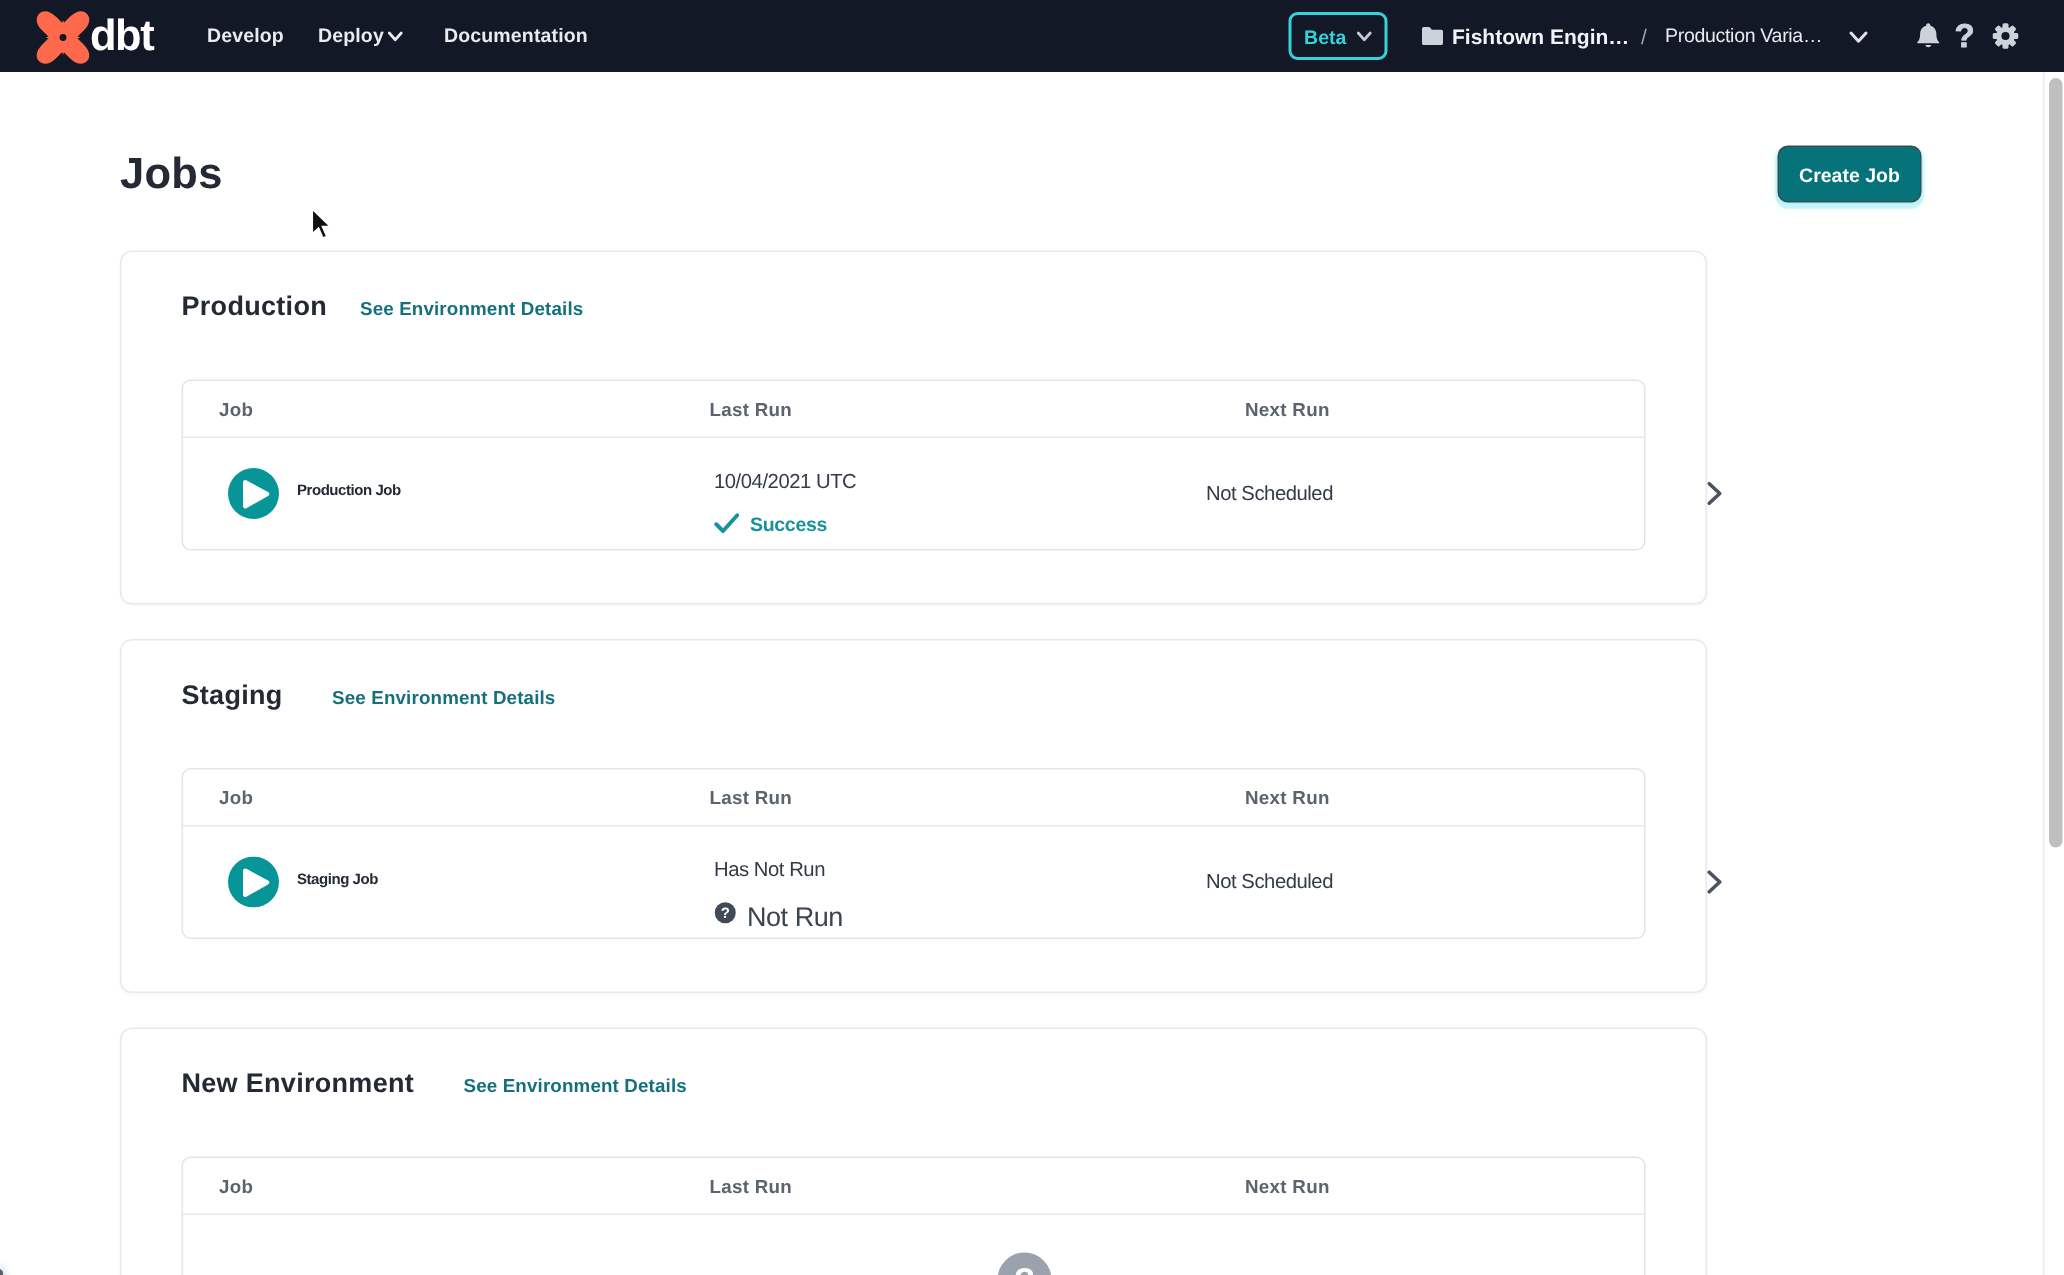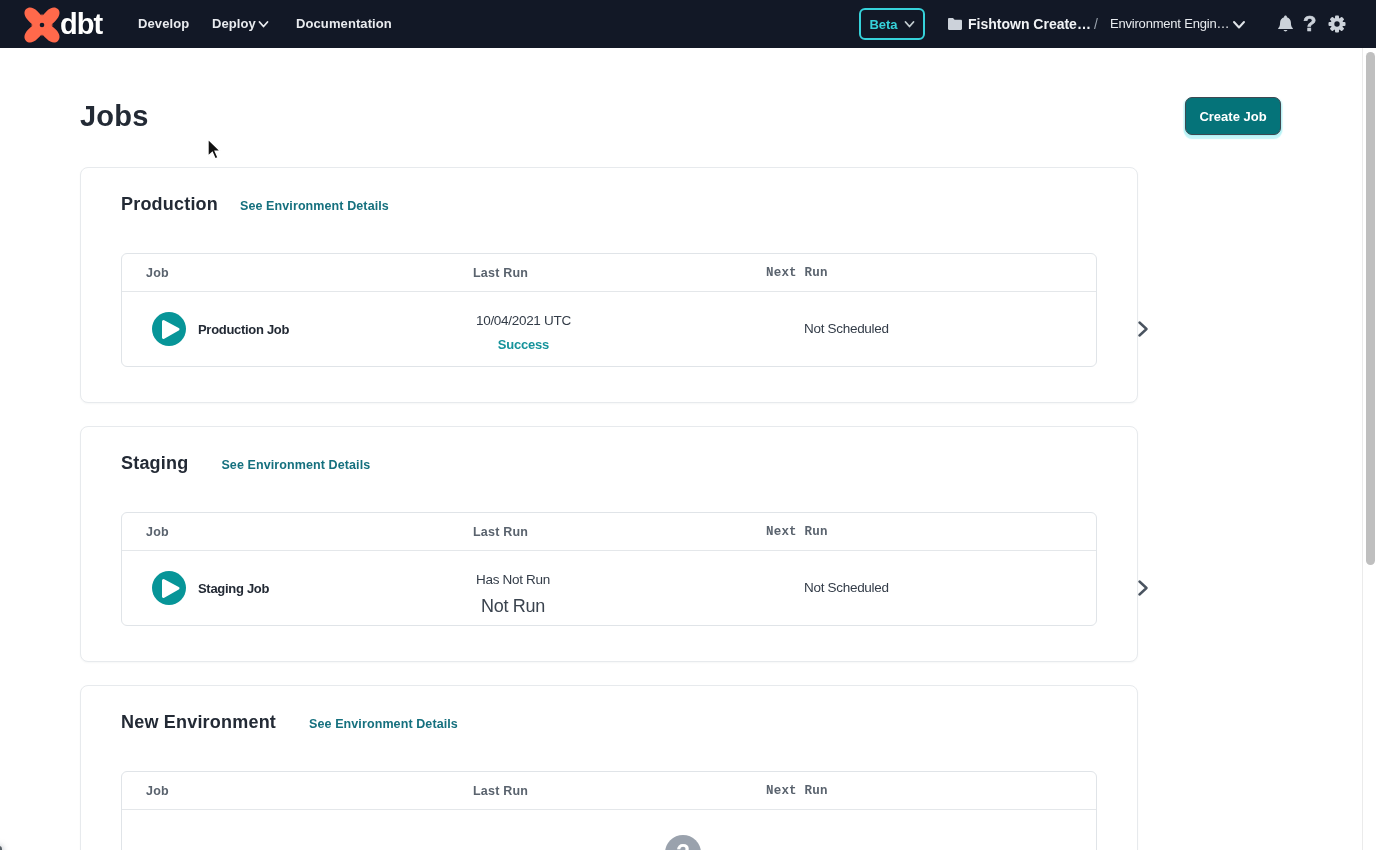--- a/index.html
+++ b/index.html
@@ -27,27 +27,27 @@
 .card { position:absolute; left:80px; width:1058px; background:#fff; border:1px solid #e7eaed;
   border-radius:8px; box-shadow:0 1px 2px rgba(30,40,50,0.04); }
 .cardhead { position:absolute; left:40px; top:26px; display:flex; align-items:baseline; gap:33px; }
 .cardhead h2 { font-size:18px; color:#232a35; letter-spacing:0.2px; }
 .cardhead a { font-size:12.5px; font-weight:bold; color:#15707e; text-decoration:none; letter-spacing:0.1px; }
 .tbl { position:absolute; left:40px; right:40px; top:85px; border:1px solid #e0e4e8; border-radius:6px;
   background:#fff; }
 .thead { position:relative; height:38px; border-bottom:1px solid #e4e7ea; }
 .th { position:absolute; top:0; height:38px; line-height:38px; font-size:12.5px; font-weight:bold;
   color:#5a636e; letter-spacing:0.2px; }
-.th1 { left:24px; } .th2 { left:351px; } .th3 { left:644px;font-family:Liberation Mono, monospace; }
+.th1 { left:24px; } .th2 { left:351px; } .th3 { left:708px; }
 .trow { position:relative; height:74px; }
 .play { position:absolute; left:30px; top:20px; width:34px; height:34px; }
-.jobname { position:absolute; left:76px; top:30px; font-size:13px; letter-spacing:-0.3px; font-weight:bold; color:#232a35; }
+.jobname { position:absolute; left:76px; top:30px; font-size:10px; letter-spacing:-0.3px; font-weight:bold; color:#232a35; }
 .lr { position:absolute; left:354px; top:20px; }
 .lr .l1 { font-size:13.5px; letter-spacing:-0.3px; color:#333c48; line-height:18px; }
-.lr .l2 { display:flex; align-items:center; gap:7px; margin-top:0; height:18px;flex-direction:column; }
+.lr .l2 { display:flex; gap:7px; margin-top:12px; height:18px; }
 .succ { font-size:13px; font-weight:bold; letter-spacing:-0.2px; color:#16939b; }
 .notrun { font-size:18px; letter-spacing:-0.3px; color:#3a434e; }
 .nextrun { position:absolute; left:682px; top:29px; font-size:13.5px; letter-spacing:-0.3px; color:#333c48; }
 .chevr { position:absolute; left:1005px; top:21px; width:32px; height:32px; display:flex;
   align-items:center; justify-content:center; }
 .qbig { position:absolute; left:543px; top:25px; width:36px; height:36px; border-radius:50%;
   background:#9aa2ad; color:#fff; font-size:23px; font-weight:bold; text-align:center; line-height:36px; }
 .scrollbar { position:absolute; left:1362px; top:48px; width:14px; height:802px; background:#fff;
   border-left:1px solid #ebebeb; }
 .thumb { position:absolute; left:3px; top:4px; width:9px; height:513px; background:#bfbfbf; border-radius:5px; }
@@ -82,23 +82,23 @@
   <div class="beta">
       <span>Beta</span>
     <svg width="11" height="11" viewBox="0 0 11 11">
         <path d="M1.5 3 L5.5 7.5 L9.5 3" fill="none" stroke="#c3cdd1" stroke-width="1.8" stroke-linecap="round" stroke-linejoin="round"></path>
       </svg>
   </div>
 
   <svg class="icn" style="left:947px; top:16px;" width="16" height="16" viewBox="0 0 16 16">
     <path fill="#ccd2da" d="M1 3.2 C1 2.5 1.5 2 2.2 2 H6 L7.6 3.8 H13.8 C14.5 3.8 15 4.3 15 5 V12.8 C15 13.5 14.5 14 13.8 14 H2.2 C1.5 14 1 13.5 1 12.8 Z"></path>
   </svg>
-  <div class="crumb" style="left:968px; font-weight:bold;">Fishtown Create…</div>
+  <div class="crumb" style="left:968px; font-weight:bold;">Fishtown Engin…</div>
   <div class="crumb" style="left:1094px; color:#9aa3ae;">/</div>
-  <div class="crumb" style="left:1110px; color:#e8ebef; font-size:13px; letter-spacing:-0.2px;">Environment Engin…</div>
+  <div class="crumb" style="left:1110px; color:#e8ebef; font-size:13px; letter-spacing:-0.2px;">Production Varia…</div>
   <svg class="icn" style="left:1232px; top:19px;" width="14" height="12" viewBox="0 0 14 12">
       <path d="M2 3 L7 8.5 L12 3" fill="none" stroke="#dfe3e8" stroke-width="2" stroke-linecap="round" stroke-linejoin="round"></path>
     </svg>
 
   <svg class="icn" style="left:1277px; top:15px;" width="17" height="18" viewBox="0 0 17 18">
     <path fill="#ccd2da" d="M8.5 0.5 C9.3 0.5 9.9 1.1 9.9 1.9 L9.9 2.2 C12.3 2.8 13.9 4.9 13.9 7.4 C13.9 11 14.8 12.2 15.8 13.1 L15.8 13.9 L1.2 13.9 L1.2 13.1 C2.2 12.2 3.1 11 3.1 7.4 C3.1 4.9 4.7 2.8 7.1 2.2 L7.1 1.9 C7.1 1.1 7.7 0.5 8.5 0.5 Z"></path>
     <path fill="#ccd2da" d="M6.5 15 A2.1 2.1 0 0 0 10.5 15 Z"></path>
   </svg>
   <div class="icn" style="left:1303px; top:0; height:48px; line-height:48px; color:#ccd2da; font-size:22px; font-weight:bold; -webkit-text-stroke:0.6px #ccd2da;">?</div>
   <svg class="icn" style="left:1328px; top:15px;" width="18" height="18" viewBox="0 0 18 18">

